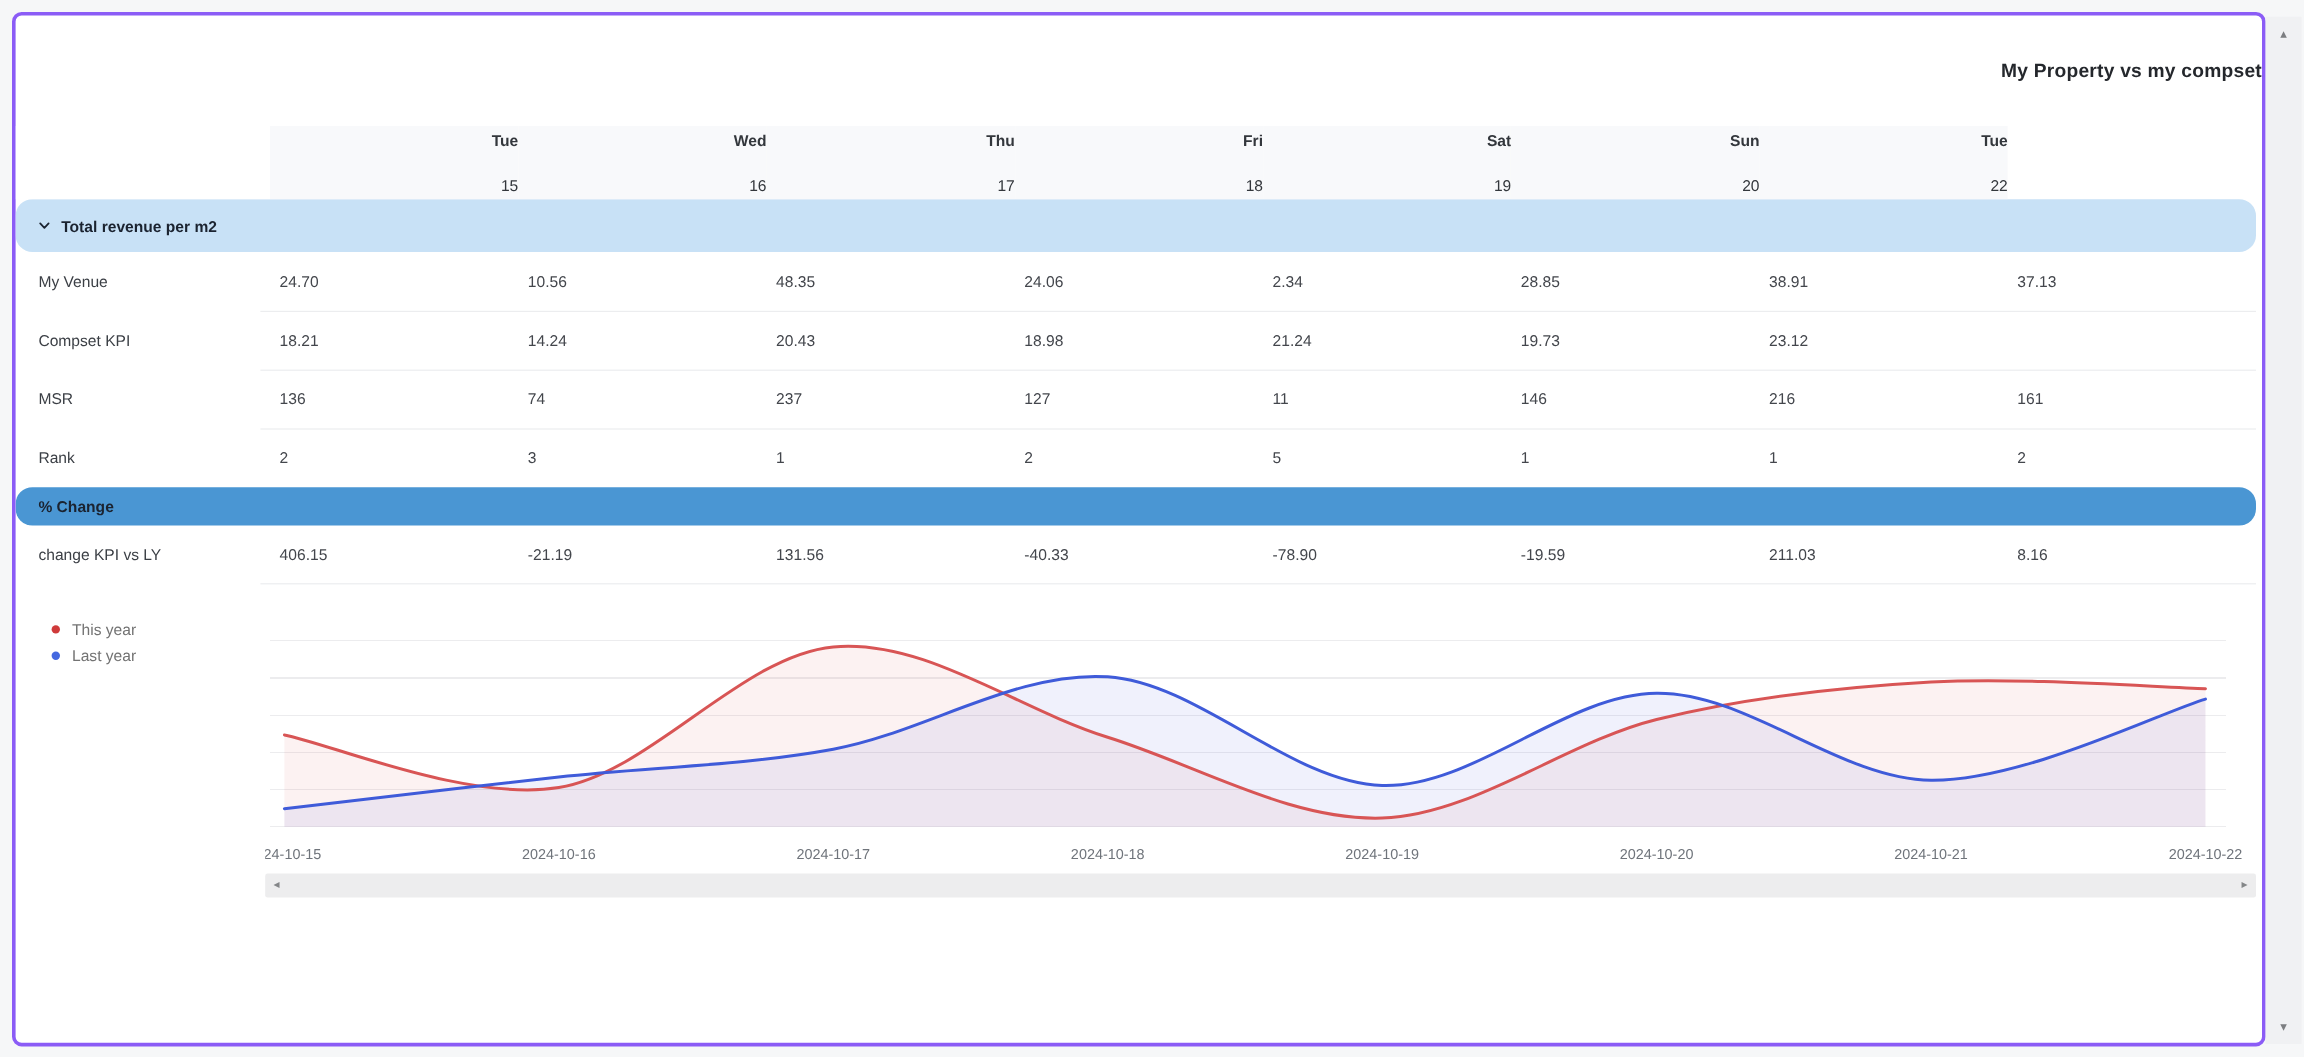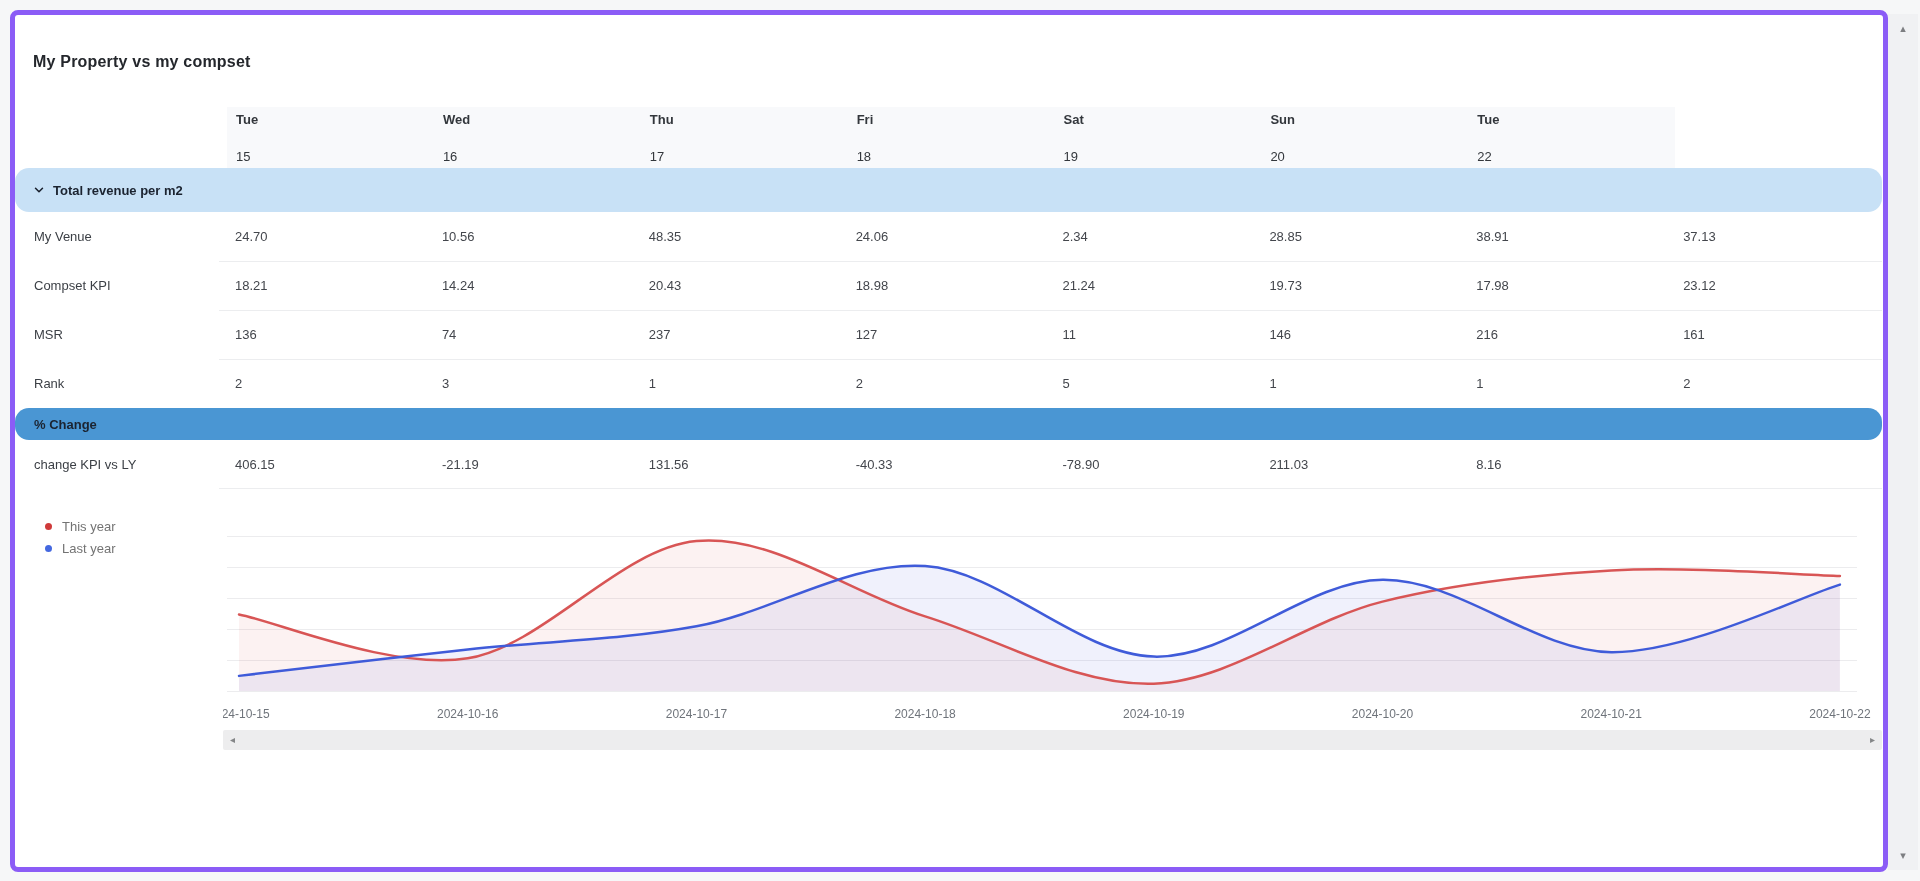--- a/index.html
+++ b/index.html
@@ -4,22 +4,22 @@
 <style>
   html,body{margin:0;padding:0;overflow:hidden;}
   body{
     width:1920px;height:881px;position:relative;
     background:#f6f7f8;
     font-family:"Liberation Sans", sans-serif;
     -webkit-font-smoothing:antialiased;
   }
   .card{
     position:absolute;left:10px;top:10px;width:1878px;height:862px;
-    background:#ffffff;border:5px solid #8b5cf6;border-radius:8px;
-    box-sizing:border-box;overflow:hidden;
+    background:#ffffff;border:3px solid #8b5cf6;border-radius:8px;
+    box-sizing:border-box;overflow:hidden;text-align:right;
   }
   .title{
     height:92px;box-sizing:border-box;padding:38px 0 0 18px;
     font-size:16px;font-weight:700;color:#24272c;letter-spacing:.2px;
   }
   .grid{display:grid;grid-template-columns:212px repeat(8,1fr);width:1867px;}
   
   .hdr{height:61px;}
   .hdr .corner{background:#ffffff;}
   .hcell{
@@ -131,21 +131,20 @@
         <div class="val">37.13</div>
       </div>
       <div class="grid row bordered">
         <div class="lbl">Compset KPI</div>
         <div class="val">18.21</div>
         <div class="val">14.24</div>
         <div class="val">20.43</div>
         <div class="val">18.98</div>
         <div class="val">21.24</div>
         <div class="val">19.73</div>
-        <div class="val">17.98</div>
         <div class="val">23.12</div>
       </div>
       <div class="grid row bordered">
         <div class="lbl">MSR</div>
         <div class="val">136</div>
         <div class="val">74</div>
         <div class="val">237</div>
         <div class="val">127</div>
         <div class="val">11</div>
         <div class="val">146</div>
@@ -166,20 +165,21 @@
       <div class="band dark">
         <span class="band-label">% Change</span>
       </div>
       <div class="grid row bottom-border">
         <div class="lbl">change KPI vs LY</div>
         <div class="val">406.15</div>
         <div class="val">-21.19</div>
         <div class="val">131.56</div>
         <div class="val">-40.33</div>
         <div class="val">-78.90</div>
+        <div class="val">-19.59</div>
         <div class="val">211.03</div>
         <div class="val">8.16</div>
       </div>
     </div>
 
   <div class="chart-region">
     <div class="legend" id="legend">
         <div class="item">
           <span class="dot" style="background: rgb(207, 58, 58);"></span>
           <span class="txt">This year</span>

